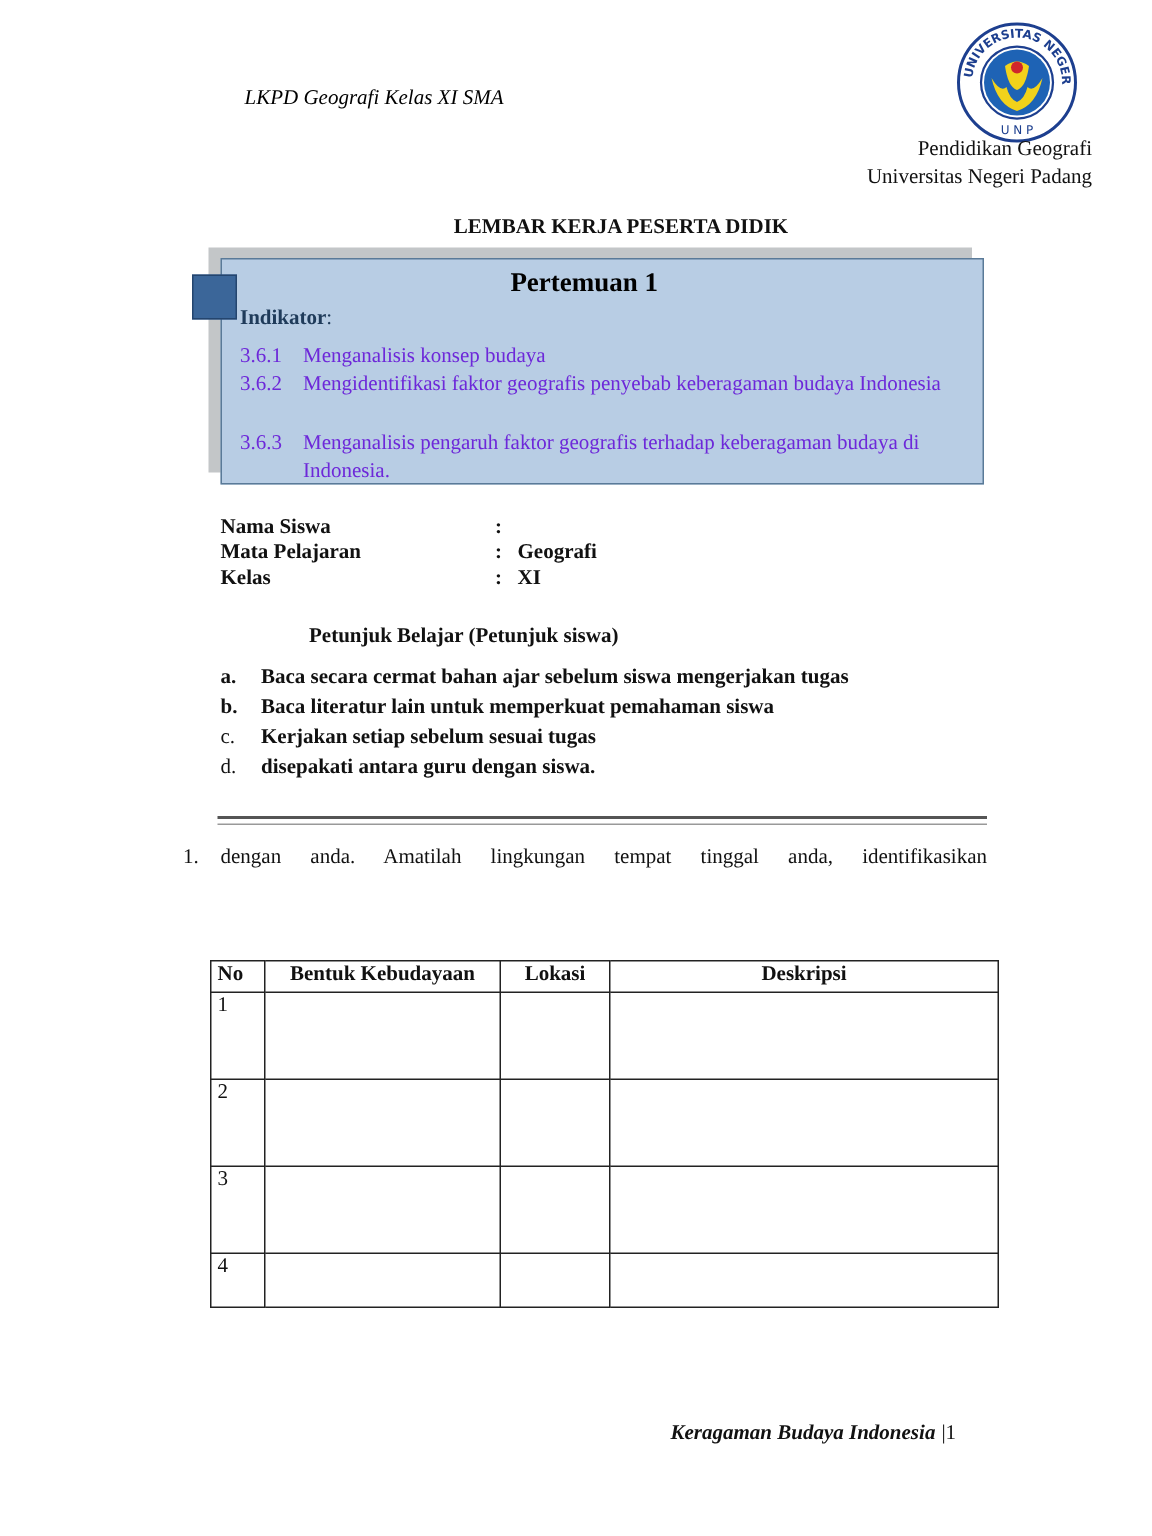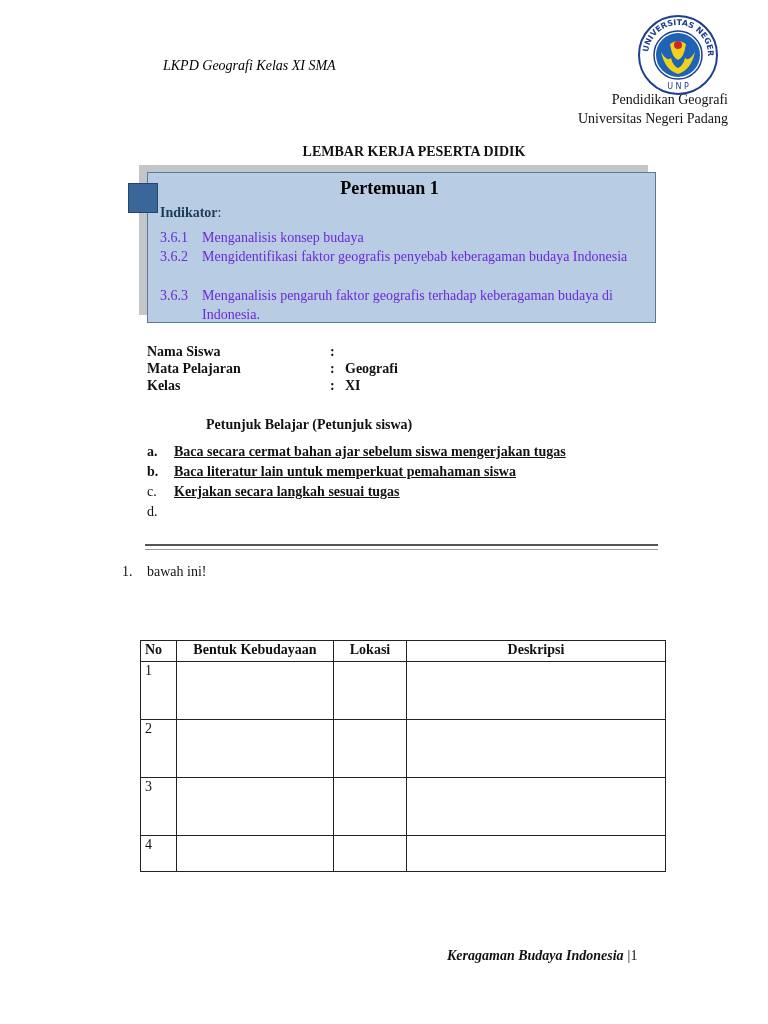--- a/index.html
+++ b/index.html
@@ -26,21 +26,21 @@
     .ind-text { display: inline-block; width: 445px; vertical-align: top; }
 
     .info { left: 147px; font-size: 14px; font-weight: bold; line-height: 17px; }
     .info .lbl { display: inline-block; width: 183px; }
     .info .col { display: inline-block; width: 15px; }
 
     .pet-title { left: 168px; top: 417px; font-size: 14px; font-weight: bold; margin-left: 38px; }
     .pet-item { left: 147px; font-size: 14px; font-weight: bold; line-height: 20px; }
     .pet-item .mk { display: inline-block; width: 27px; vertical-align: top; }
     .pet-item .mk.normal { font-weight: normal; }
-    .pet-item .tx { display: inline-block; width: 484px; vertical-align: top; text-align: justify; text-decoration: underline; }
+    .pet-item .tx { display: inline-block; width: 484px; vertical-align: top; text-align: justify; }
     .justify-last { text-align-last: justify; }
     .dbl-line { left: 145px; top: 544px; width: 513px; height: 3px; border-top: 2px solid #555; border-bottom: 1px solid #999; }
 
     .q { left: 122px; top: 562px; font-size: 14px; line-height: 20px; }
     .q .qn { display: inline-block; width: 25px; vertical-align: top; }
     .q .qt { display: inline-block; width: 511px; vertical-align: top; text-align: justify; }
     .q .ln { display: block; }
     .q .ln.j { text-align-last: justify; }
 
     table.tbl { position: absolute; left: 140px; top: 640px; width: 526px; border-collapse: collapse; font-size: 14px; padding-left: 32px; }
@@ -111,31 +111,31 @@
 
 <div class="abs pet-title">Petunjuk Belajar (Petunjuk siswa)</div>
 
 <div class="abs pet-item" style="top:442px;">
   <span class="mk">a.</span><span class="tx">Baca secara cermat bahan ajar sebelum siswa mengerjakan tugas</span>
 </div>
 <div class="abs pet-item" style="top:462px;">
   <span class="mk">b.</span><span class="tx">Baca literatur lain untuk memperkuat pemahaman siswa</span>
 </div>
 <div class="abs pet-item" style="top:482px;">
-  <span class="mk normal">c.</span><span class="tx">Kerjakan secara langkah sesuai tugas</span>
+  <span class="mk normal">c.</span><span class="tx">Kerjakan setiap sebelum sesuai tugas</span>
 </div>
 <div class="abs pet-item" style="top:502px;">
-  <span class="mk normal">d.</span><span class="tx"></span>
+  <span class="mk normal">d.</span><span class="tx"><span style="display:block;">disepakati antara guru dengan siswa.</span></span>
 </div>
 
 <div class="abs dbl-line"></div>
 
 <div class="abs q">
   <span class="qn">1.</span><span class="qt">
-    <span class="ln">bawah ini!</span>
+    <span class="ln j">dengan anda. Amatilah lingkungan tempat tinggal anda, identifikasikan</span>
   </span>
 </div>
 
 <table class="tbl">
   <thead>
     <tr>
       <th class="c-no">No</th>
       <th class="c-bentuk">Bentuk Kebudayaan</th>
       <th class="c-lokasi">Lokasi</th>
       <th class="c-desk">Deskripsi</th>

